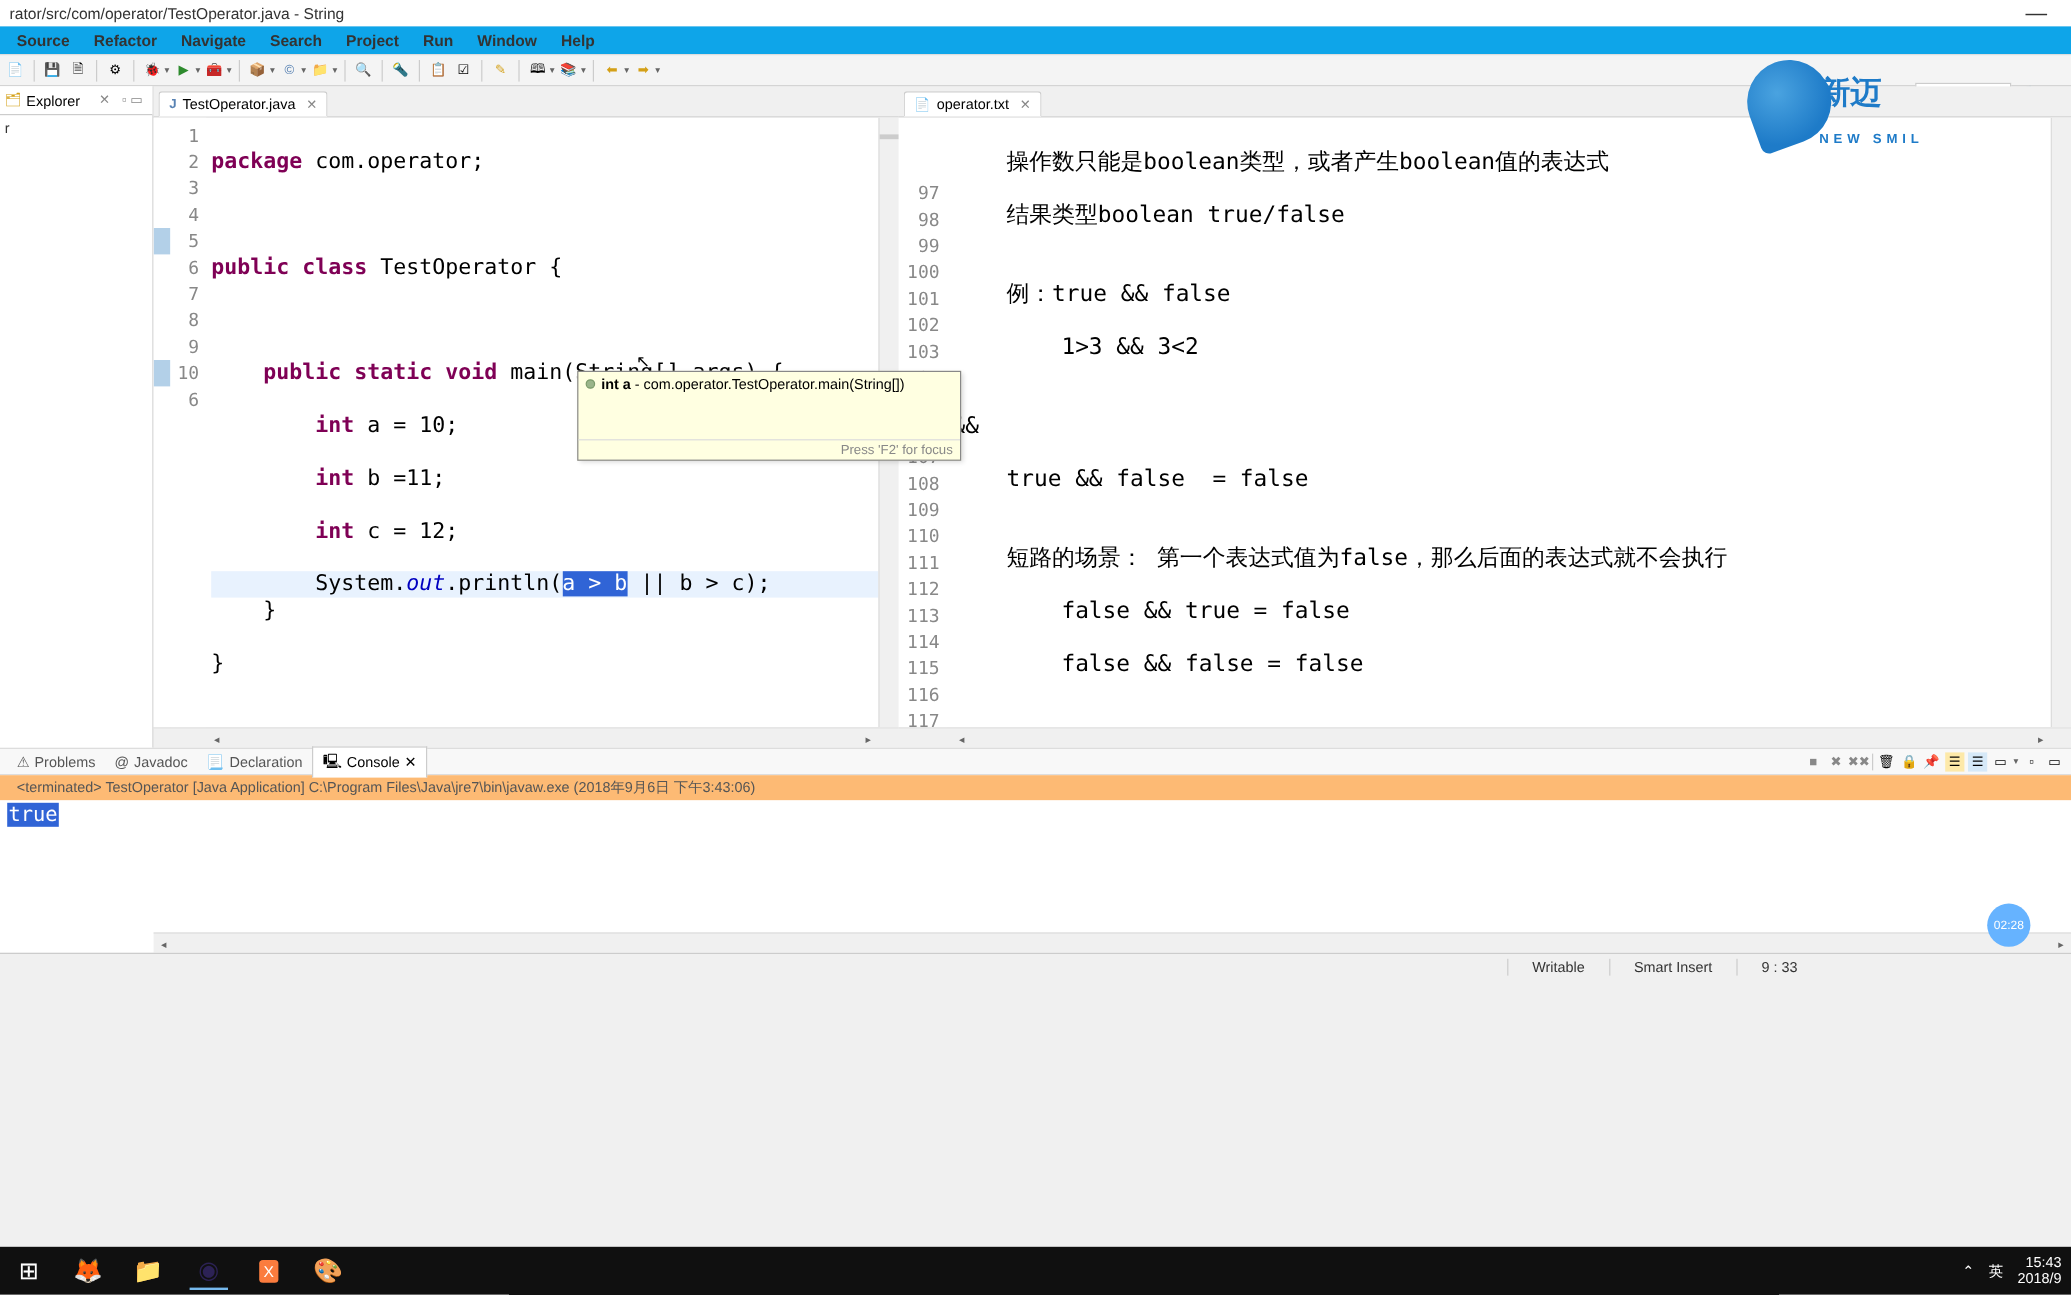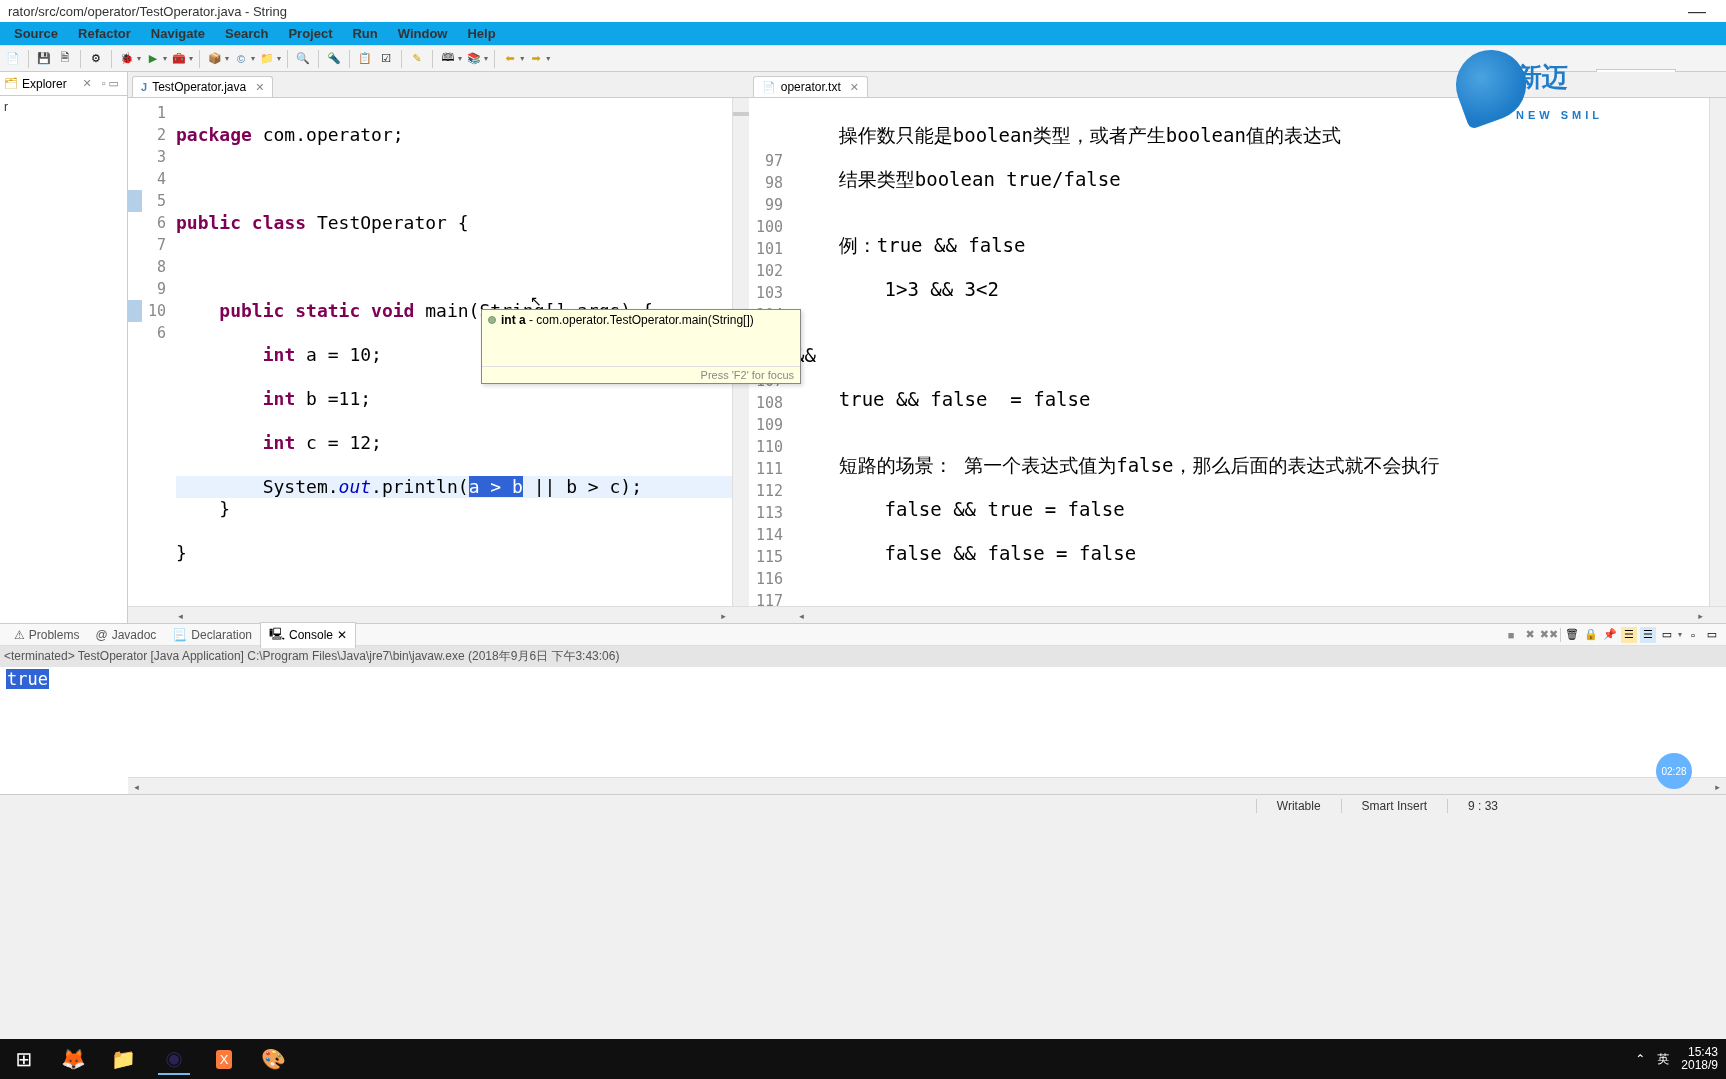--- a/index.html
+++ b/index.html
@@ -46,21 +46,21 @@
 .tooltip .tt-circle { width: 8px; height: 8px; border-radius: 50%; background: #9ab58a; border: 1px solid #7a9a6a; flex-shrink: 0; }
 .tooltip .tt-footer { text-align: right; padding: 2px 6px; color: #888; font-size: 11px; border-top: 1px solid #ddd; margin-top: 36px; }
 .editor-right .gutter { width: 40px; margin-top: 48px; }
 .editor-right .code { font-size: 19px; line-height: 22px; }
 .bottom-panel { border-top: 1px solid #ccc; background: #fff; }
 .bottom-tabs { height: 22px; display: flex; align-items: center; padding: 2px 6px; background: #f8f8f8; border-bottom: 1px solid #ddd; }
 .bottom-tabs .btab { padding: 2px 8px; font-size: 12px; color: #555; display: flex; align-items: center; gap: 4px; }
 .bottom-tabs .btab.active { background: #fff; border: 1px solid #ccc; border-bottom: none; color: #000; }
 .bottom-tabs .toolbar-right { margin-left: auto; display: flex; gap: 3px; align-items: center; }
 .bottom-tabs .toolbar-right .ico { width: 16px; height: 16px; font-size: 11px; display: flex; align-items: center; justify-content: center; }
-.console-header { padding: 2px 4px; font-size: 12px; color: #555; background: #e5e5e5; }
+.console-header { padding: 2px 14px; font-size: 12px; color: #555; background: #fdba74; }
 .console-body { padding: 2px 6px; font-family: Consolas, monospace; font-size: 17px; background: #fff; height: 110px; }
 .console-body .out-sel { background: #3064d6; color: #fff; padding: 0 1px; }
 .status-bar-eclipse { height: 22px; background: #f0f0f0; border-top: 1px solid #ccc; display: flex; align-items: center; font-size: 12px; color: #333; padding: 0 8px; }
 .status-bar-eclipse > div { padding: 0 20px; border-left: 1px solid #ccc; }
 .status-bar-eclipse > div:first-child { margin-left: auto; border-left: 1px solid #ccc; }
 .taskbar { height: 40px; background: #101010; display: flex; align-items: center; padding: 0 8px; gap: 18px; position: absolute; bottom: 0; left: 0; right: 0; }
 .taskbar .tb-icon { width: 32px; height: 32px; display: flex; align-items: center; justify-content: center; font-size: 20px; color: #fff; }
 .taskbar .active-ind { border-bottom: 2px solid #76b9ed; }
 .taskbar .tray { margin-left: auto; display: flex; align-items: center; gap: 12px; color: #fff; font-size: 12px; }
 .watermark { position: absolute; right: 10px; top: 60px; width: 200px; height: 60px; font-size: 26px; color: #1e7bc8; font-weight: bold; text-align: left; z-index: 50; pointer-events: none; }

